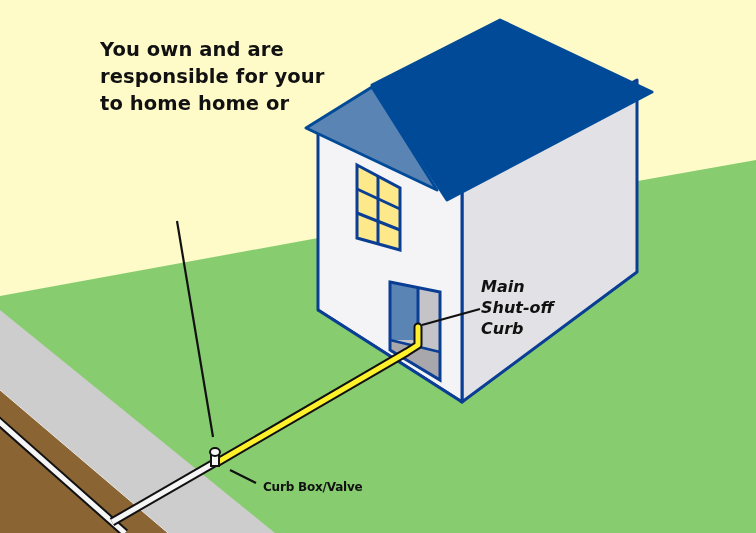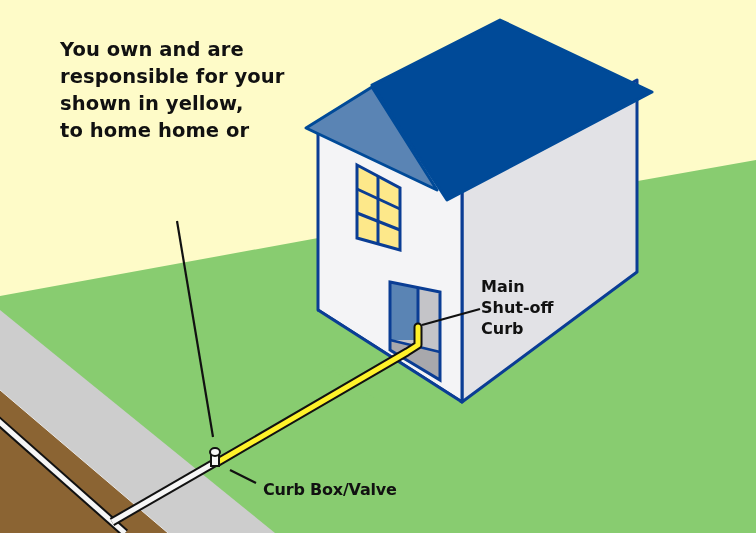--- a/index.html
+++ b/index.html
@@ -4,25 +4,25 @@
   <style>
     html, body { margin: 0; padding: 0; }
     body { width: 756px; height: 533px; overflow: hidden; background: #fefbc8; font-family: "DejaVu Sans", "Liberation Sans", sans-serif; }
     .stage { position: relative; width: 756px; height: 533px; }
     svg.scene { position: absolute; left: 0; top: 0; }
     .callout {
       position: absolute; left: 60px; top: 36px; width: 260px;
       font-weight: bold; font-size: 19.5px; line-height: 27px; color: #111;
       letter-spacing: 0.1px;
     }
-    .callout span { display: block; white-space: nowrap; }
+    .callout span { display: block; white-space: nowrap; margin-left: 40px; }
     .label { position: absolute; font-weight: bold; color: #111; white-space: nowrap; }
     .lbl-main { left: 481px; top: 276px; font-size: 16px; line-height: 21px; }
-    .lbl-main span { display: block; }
-    .lbl-curb { left: 263px; top: 480px; font-size: 16px; letter-spacing: -0.2px; }
+    .lbl-main span { display: block; font-style: italic; }
+    .lbl-curb { left: 263px; top: 480px; font-size: 12px; letter-spacing: -0.2px; }
   </style>
 </head>
 <body>
 
 <div class="stage">
   <svg class="scene" width="756" height="533" viewBox="0 0 756 533">
 
     <rect x="0" y="0" width="756" height="533" fill="#fefbc8"></rect>
 
     <polygon points="0,296 340,234 756,160 756,533 0,533" fill="#88cc70"></polygon>
@@ -83,21 +83,20 @@
     </g>
 
     <line x1="177" y1="221" x2="213" y2="437" stroke="#111" stroke-width="2.2"></line>
     <line x1="422" y1="325" x2="480" y2="309" stroke="#111" stroke-width="2.2"></line>
     <line x1="230" y1="470" x2="256" y2="483" stroke="#111" stroke-width="2.2"></line>
   </svg>
 
   <div class="callout">
     <span>You own and are</span>
     <span>responsible for your</span>
-    <span>shown in yellow,</span>
     <span>to home home or</span>
   </div>
 
   <div class="label lbl-main">
     <span>Main</span>
     <span>Shut-off</span>
     <span>Curb</span>
   </div>
 
   <div class="label lbl-curb">Curb Box/Valve</div>

